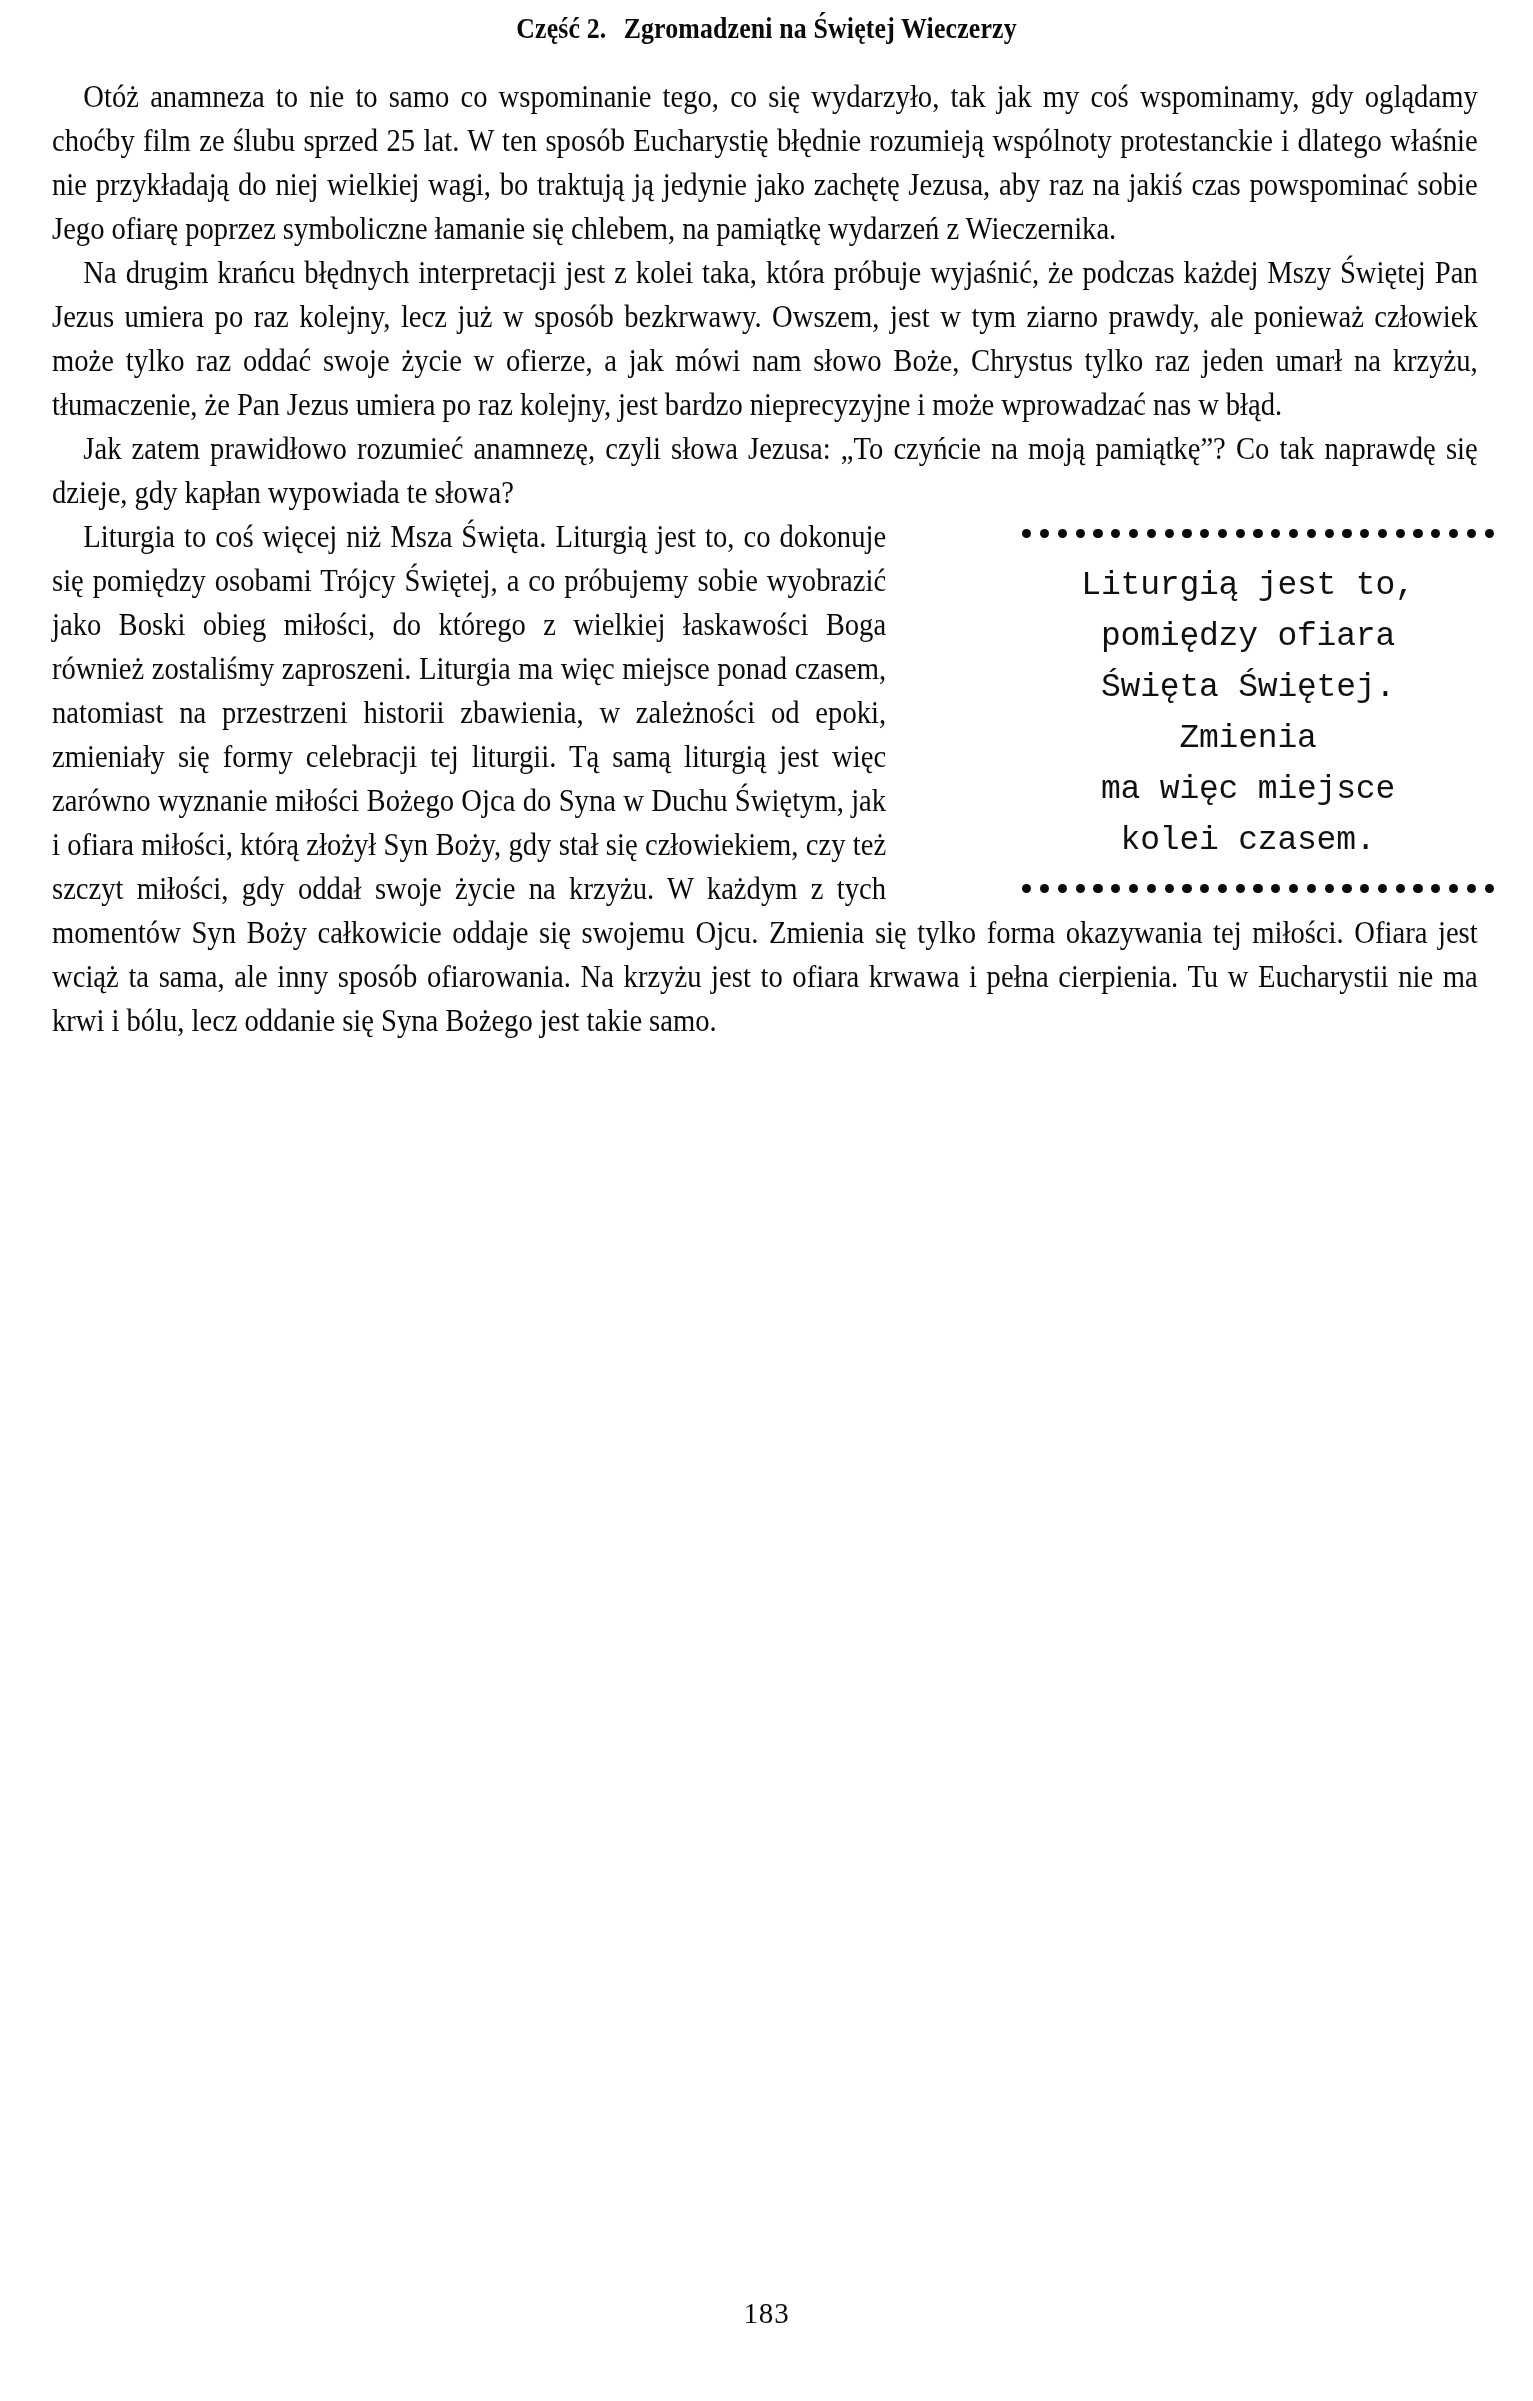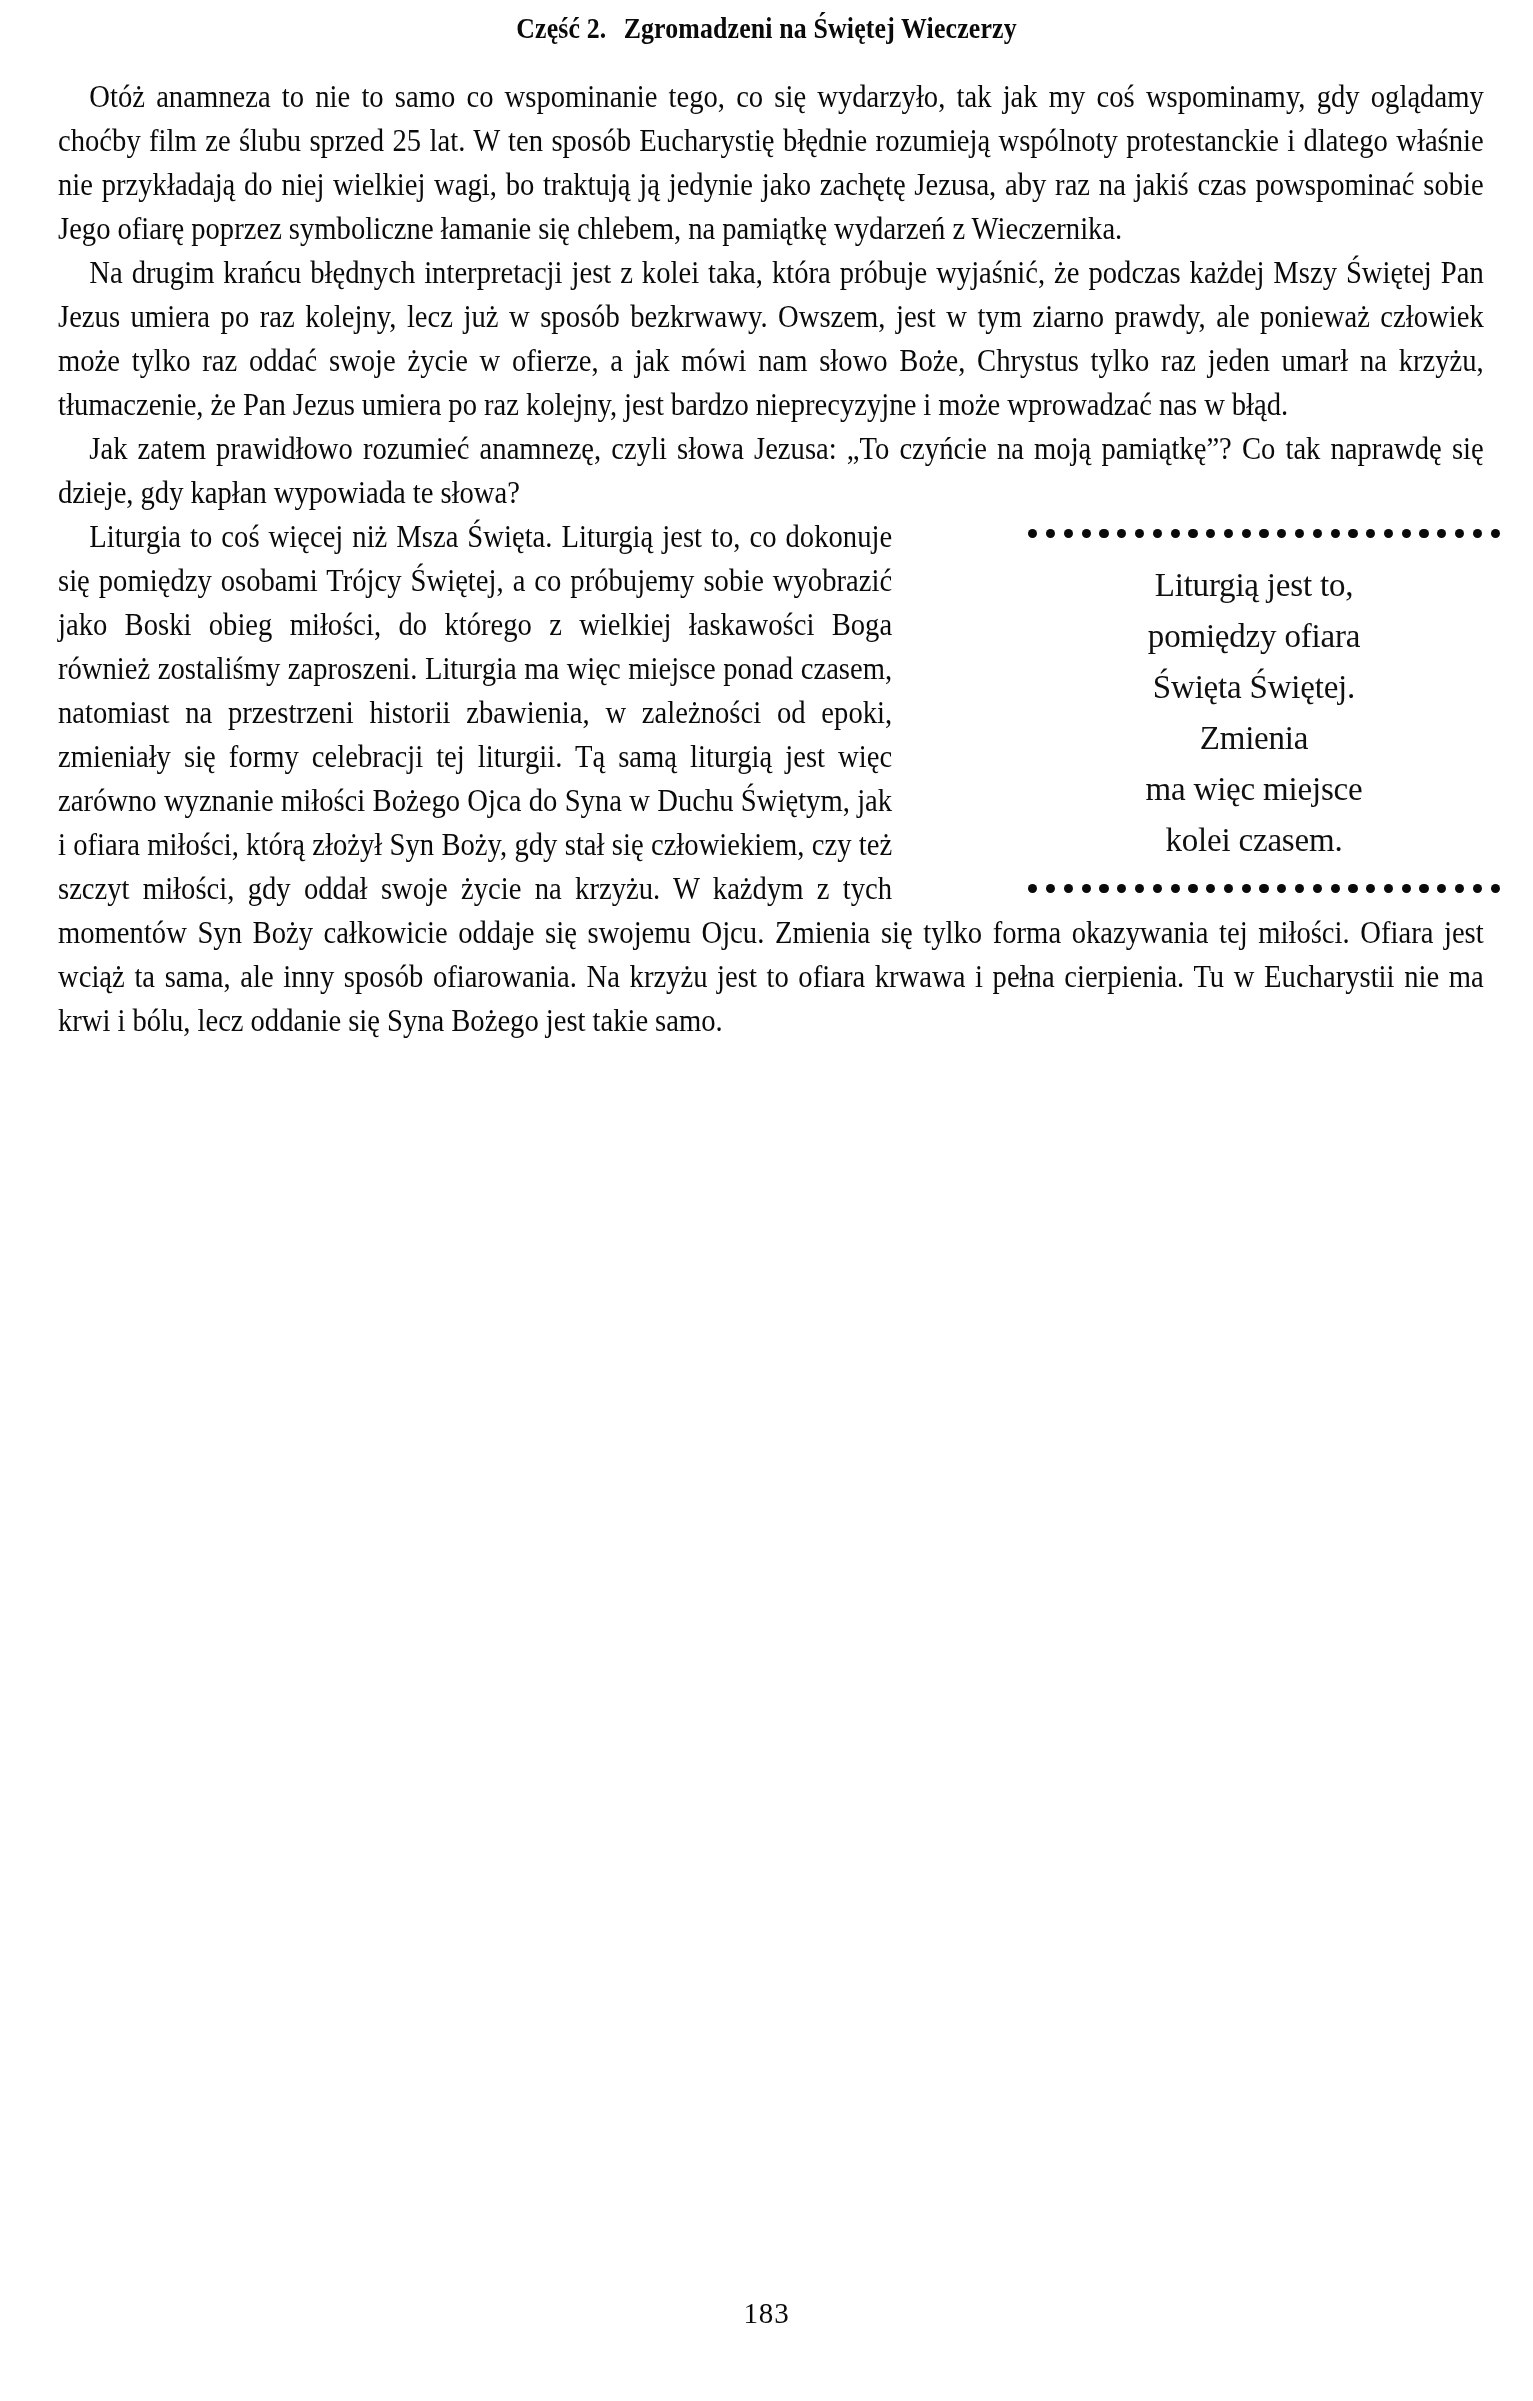--- a/index.html
+++ b/index.html
@@ -35,21 +35,21 @@
     letter-spacing: 0.2px;
     transform: scaleX(0.86);
     transform-origin: center top;
     white-space: nowrap;
   }
   .running-head .part-label { margin-right: 20px; }
 
   
   .textblock {
     position: absolute;
-    left: 58px;
+    left: 52px;
     top: 74px;
     width: 1426px;
   }
 
   p.body {
     margin: 0;
     font-size: 32px;
     line-height: 44px;
     text-align: justify;
     text-justify: inter-word;
@@ -83,21 +83,21 @@
     display: inline-block;
     width: 9.2px;
     height: 9.2px;
     border-radius: 50%;
     background: #0a0a0a;
     margin: 0 4.3px;
     vertical-align: middle;
   }
   .pq-text {
     display: block;
-    font-family: Liberation Serif, serif;
+    font-family: Liberation Mono, monospace;
     font-size: 33px;
     line-height: 51px;
     letter-spacing: -0.2px;
     padding: 17px 0 12.3px 0;
     color: #101010;
   }
   .pq-line { display: block; white-space: nowrap; }
 
   
   .folio {

